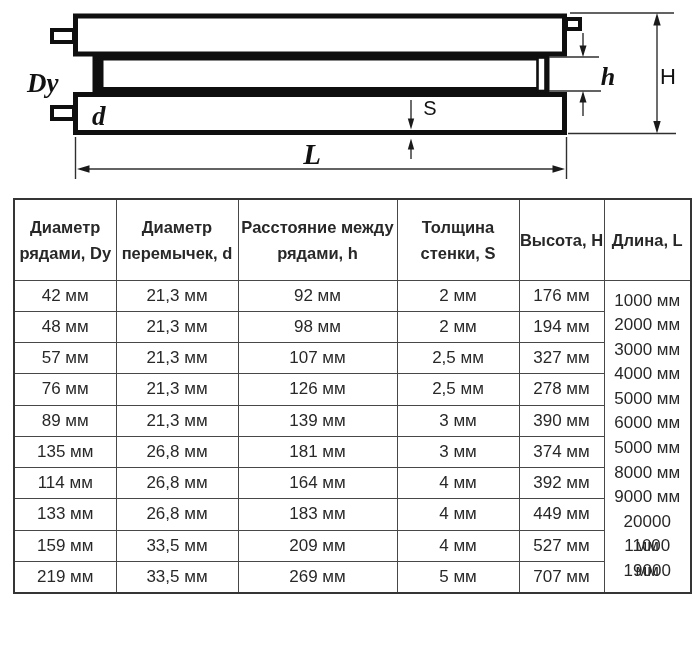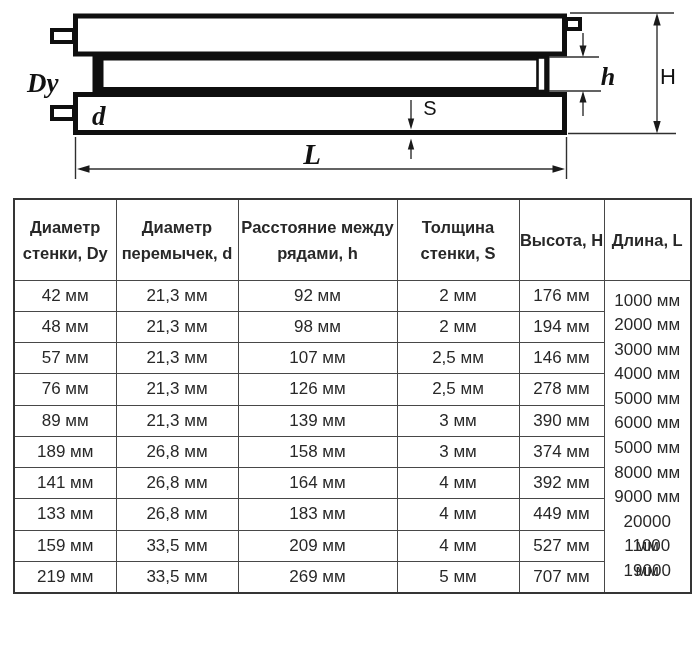--- a/index.html
+++ b/index.html
@@ -97,21 +97,21 @@
         <col style="width:122px">
         <col style="width:159px">
       <col style="width:122px">
         <col style="width:85px">
         <col style="width:87px">
     </colgroup>
     <thead>
       <tr>
           <th>
             <div>Диаметр</div>
-            <div>стенки, Dy</div>
+            <div>рядами, Dy</div>
           </th>
           <th>
             <div>Диаметр</div>
             <div>перемычек, d</div>
           </th>
           <th>
             <div>Расстояние между</div>
             <div>рядами, h</div>
           </th>
           <th>
@@ -153,45 +153,45 @@
           <td>21,3 мм</td>
           <td>98 мм</td>
           <td>2 мм</td>
           <td>194 мм</td>
         </tr>
         <tr>
           <td>57 мм</td>
           <td>21,3 мм</td>
           <td>107 мм</td>
           <td>2,5 мм</td>
-          <td>146 мм</td>
+          <td>327 мм</td>
         </tr>
         <tr>
           <td>76 мм</td>
           <td>21,3 мм</td>
           <td>126 мм</td>
           <td>2,5 мм</td>
           <td>278 мм</td>
         </tr>
         <tr>
           <td>89 мм</td>
           <td>21,3 мм</td>
           <td>139 мм</td>
           <td>3 мм</td>
           <td>390 мм</td>
         </tr>
         <tr>
-          <td>189 мм</td>
+          <td>135 мм</td>
           <td>26,8 мм</td>
-          <td>158 мм</td>
+          <td>181 мм</td>
           <td>3 мм</td>
           <td>374 мм</td>
         </tr>
         <tr>
-          <td>141 мм</td>
+          <td>114 мм</td>
           <td>26,8 мм</td>
           <td>164 мм</td>
           <td>4 мм</td>
           <td>392 мм</td>
         </tr>
         <tr>
           <td>133 мм</td>
           <td>26,8 мм</td>
           <td>183 мм</td>
           <td>4 мм</td>

